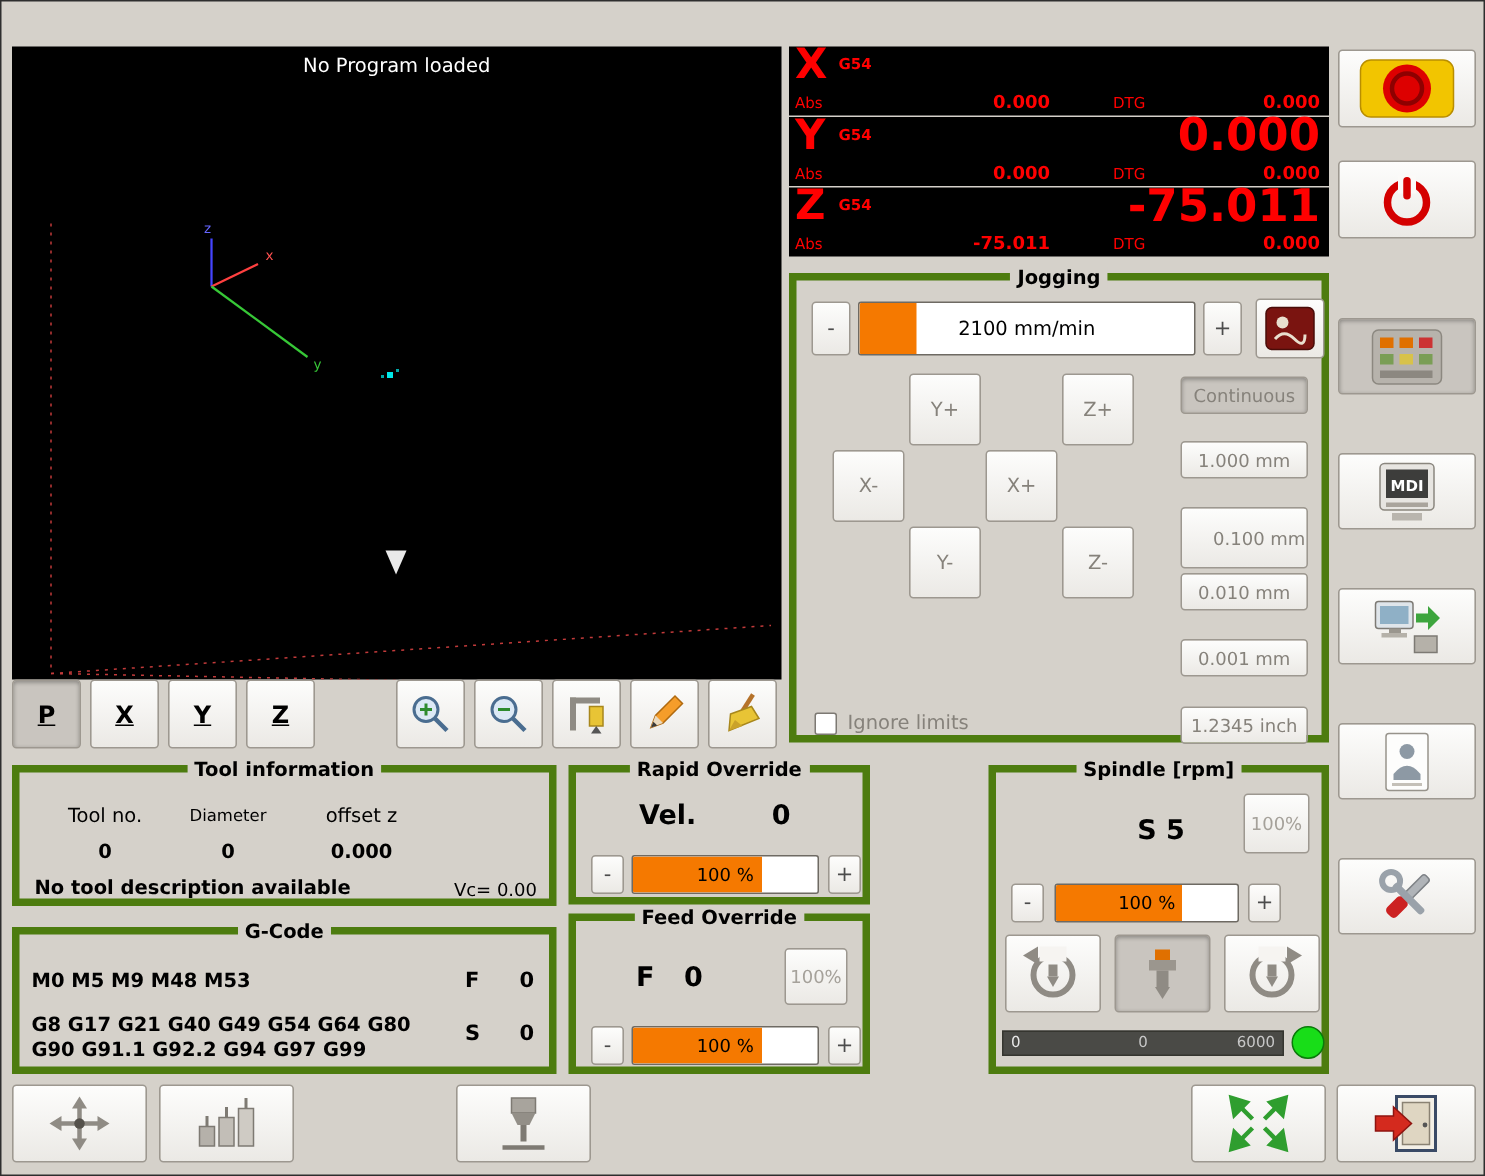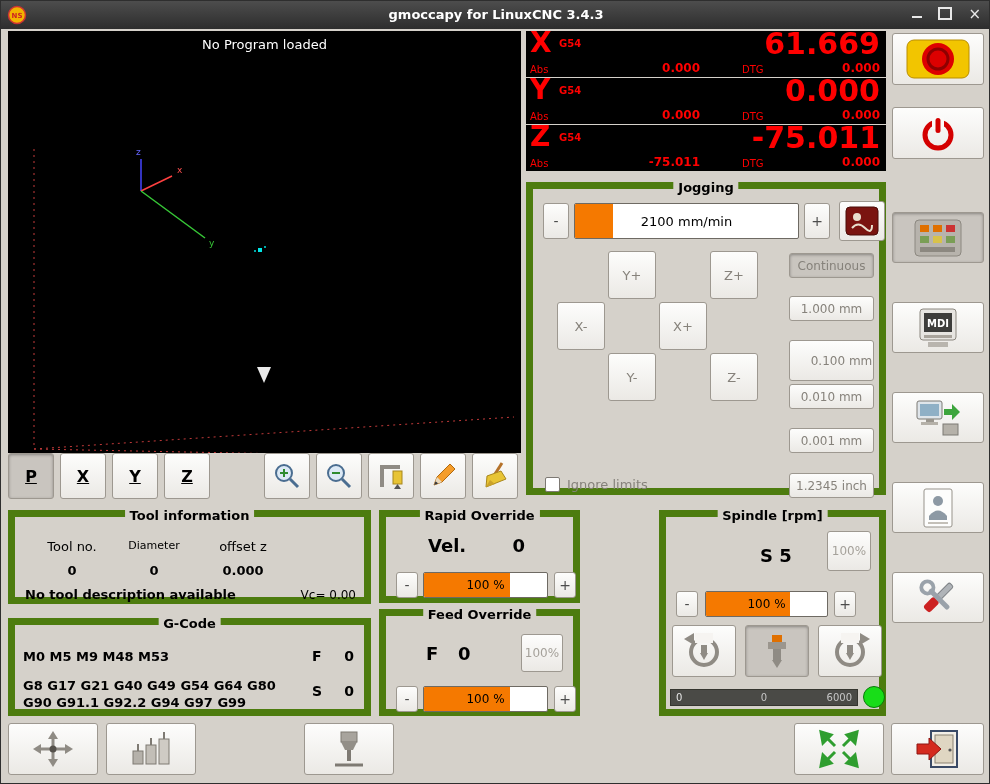--- a/index.html
+++ b/index.html
@@ -3,21 +3,21 @@
 <meta charset="utf-8">
 <style>
   html,body{margin:0;padding:0;background:#9a9a9a;}
   #app{position:relative;width:990px;height:784px;background:#d5d1ca;overflow:hidden;
        font-family:"DejaVu Sans","Liberation Sans",sans-serif;border:1px solid #2e2e2e;box-sizing:border-box;}
   .b{position:absolute;box-sizing:border-box;}
   .c{display:flex;align-items:center;justify-content:center;}
   .btn{background:linear-gradient(#fdfdfc,#ebe9e5);border:1px solid #9d9890;border-radius:3px;cursor:pointer;}
   .pressed{background:#c9c5bf !important;box-shadow:inset 0 1px 3px rgba(0,0,0,.32);}
   .graytxt{color:#86827b;}
-  .frame{border:7px solid #4d7c0f;}
+  .frame{border:5px solid #4d7c0f;}
   .frame-title{position:absolute;top:-9px;left:50%;transform:translateX(-50%);background:#d5d1ca;
                padding:0 5px;font-weight:bold;font-size:13px;color:#000;white-space:nowrap;}
   .slider{background:#fff;border:1px solid #6e6a63;border-radius:2px;overflow:hidden;}
   .slider .fill{position:absolute;left:0;top:0;bottom:0;background:#f57900;}
   .slider .slabel{position:absolute;inset:0;display:flex;align-items:center;justify-content:center;
                   font-size:12px;color:#000;}
   .titlebar{background:linear-gradient(#4d4d4d,#2d2d2d);color:#fff;}
   .dro-row{background:#000;color:#f00;}
   .dro-letter{font-size:28px;font-weight:bold;line-height:28px;}
   .dro-sys{font-size:10px;font-weight:bold;}
@@ -29,36 +29,20 @@
   .ckbox{width:15px;height:15px;background:#fff;border:1px solid #7d7973;border-radius:2px;}
   .smallbtn{font-size:14px;color:#4c4c4c;}
   .bigbold{font-size:18px;font-weight:bold;color:#000;}
   svg{display:block;}
 </style>
 </head>
 <body>
 
 <div id="app">
 
-  <div class="b titlebar" style="left:0;top:0;width:990px;height:28px;">
-    <div class="b c" style="left:6px;top:4px;width:20px;height:20px;">
-      <svg width="20" height="20">
-          <circle cx="10" cy="10" r="8.5" fill="#f2b300" stroke="#c33" stroke-width="1.5"></circle>
-          <text x="10" y="13" font-size="7" font-weight="bold" fill="#c22" text-anchor="middle">NS</text>
-        </svg>
-    </div>
-    <div class="b" style="left:0;right:0;top:6px;text-align:center;font-size:13px;font-weight:bold;">gmoccapy for LinuxCNC  3.4.3</div>
-    <div class="b" style="right:10px;top:6px;display:flex;gap:16px;align-items:center;">
-      <div style="width:10px;height:10px;position:relative;">
-          <div style="position:absolute;bottom:1px;left:0;width:10px;height:2px;background:#e8e8e8;"></div>
-        </div>
-      <div style="width:10px;height:9px;border:2px solid #e8e8e8;"></div>
-      <div style="color:#e8e8e8;font-size:15px;line-height:12px;">×</div>
-    </div>
-  </div>
 
   <div class="b" style="left:7px;top:30px;width:513px;height:422px;background:#000;">
     <div class="b" style="left:0;right:0;top:6px;text-align:center;color:#fff;font-size:13px;">No Program loaded</div>
     <svg width="513" height="422">
 
       <g stroke="#c23a3a" stroke-width="1" stroke-dasharray="2 4" fill="none">
         <line x1="26" y1="118" x2="26" y2="418"></line>
         <line x1="26" y1="418" x2="506" y2="386"></line>
         <line x1="26" y1="418" x2="330" y2="424"></line>
       </g>
@@ -128,21 +112,20 @@
     <svg width="30" height="30">
       <line x1="22" y1="2" x2="15" y2="13" stroke="#b5722a" stroke-width="3"></line>
       <polygon points="7,15 21,10 26,18 6,26" fill="#e8c435" stroke="#a8871c"></polygon>
       <polygon points="6,26 10,19 15,23" fill="#caa22a"></polygon>
     </svg>
   </div>
 
   <div class="b dro-row" style="left:525px;top:30px;width:360px;height:46px;">
     <span class="b dro-letter" style="left:4px;top:-2px;">X</span>
     <span class="b dro-sys" style="left:33px;top:7px;">G54</span>
-    <span class="b dro-val" style="right:6px;top:-2px;width:260px;">61.669</span>
     <span class="b dro-sub-l" style="left:4px;bottom:2px;">Abs</span>
     <span class="b dro-sub-v" style="left:90px;bottom:2px;width:84px;">0.000</span>
     <span class="b dro-sub-l" style="left:216px;bottom:2px;">DTG</span>
     <span class="b dro-sub-v" style="right:6px;bottom:2px;width:84px;">0.000</span>
   </div>
   <div class="b dro-row" style="left:525px;top:77px;width:360px;height:46px;">
     <span class="b dro-letter" style="left:4px;top:-2px;">Y</span>
     <span class="b dro-sys" style="left:33px;top:7px;">G54</span>
     <span class="b dro-val" style="right:6px;top:-2px;width:260px;">0.000</span>
     <span class="b dro-sub-l" style="left:4px;bottom:2px;">Abs</span>

